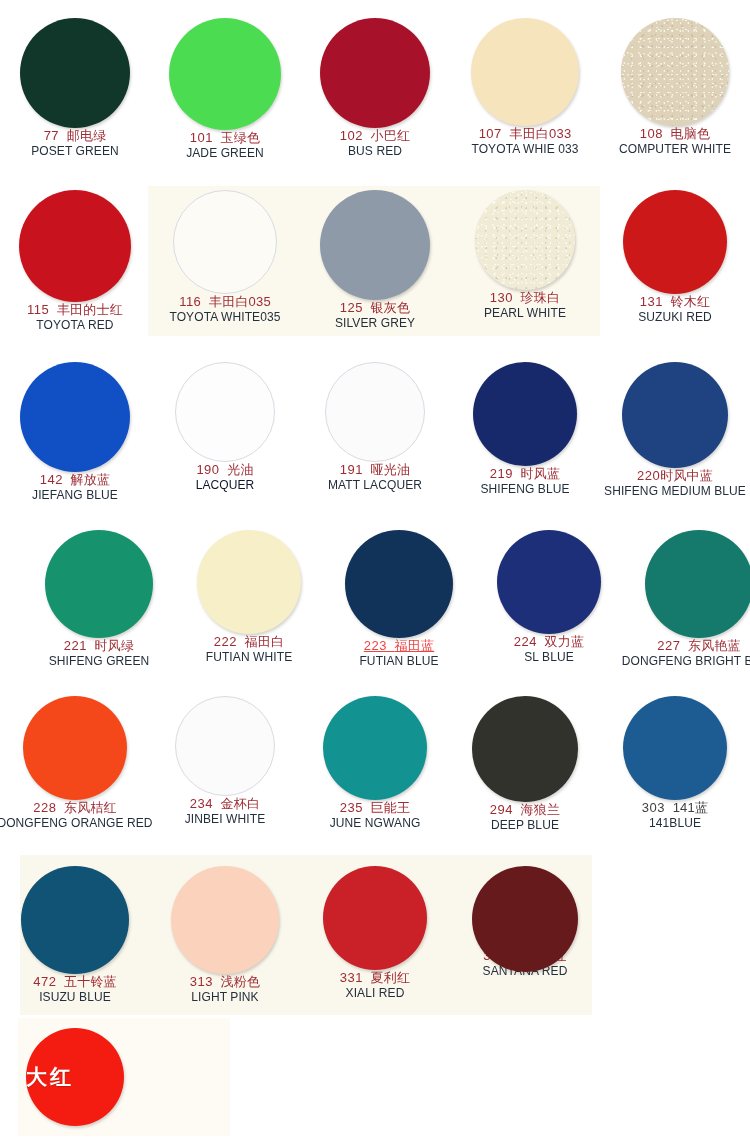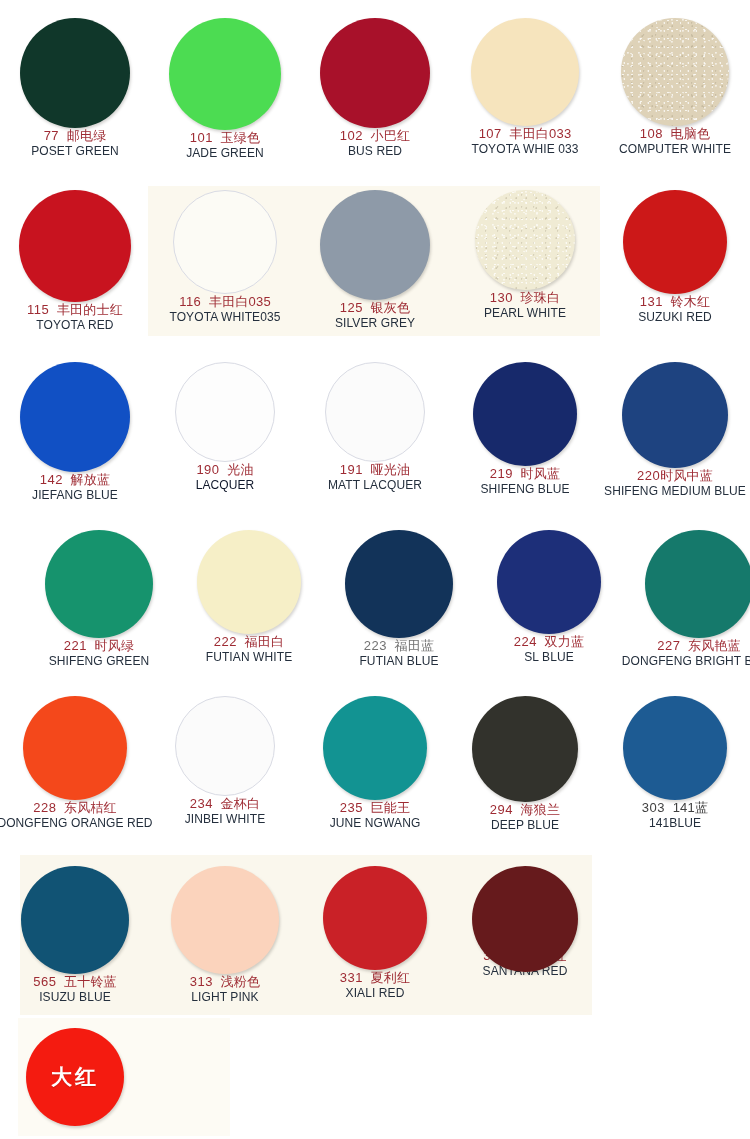--- a/index.html
+++ b/index.html
@@ -91,21 +91,20 @@
     color: #242f3d;
     font-size: 12px;
     letter-spacing: 0.1px;
   }
 
   
   .inner-caption {
     position: absolute;
     left: 0; right: 0; top: 50%;
     transform: translateY(-50%);
-    text-align: center;
     color: #ffffff;
     font-size: 21px;
     font-weight: bold;
     letter-spacing: 3px;
     text-shadow: 0 1px 1px rgba(0,0,0,0.18);
   }
 
   .swatch-wrap {
     position: relative;
     display: flex;
@@ -304,21 +303,21 @@
       <div class="label">
         <span class="cn" style="color: rgb(158, 43, 51);"><span class="code">222</span>&nbsp; <span>福田白</span></span>
         <span class="en" style="color: rgb(36, 47, 61);">FUTIAN WHITE</span>
       </div>
     </div>
     <div class="cell">
       <div class="swatch-wrap">
           <div class="swatch shadowed" title="223 福田蓝 FUTIAN BLUE" style="background: rgb(18, 51, 89); width: 108px; height: 108px;"></div>
         </div>
       <div class="label">
-        <span class="cn" style="color: #737373;"><span class="code">223</span>&nbsp; <span>福田蓝</span></span>
+        <span class="cn" style="color: #ef4444; text-decoration: underline;"><span class="code">223</span>&nbsp; <span>福田蓝</span></span>
         <span class="en" style="color: rgb(36, 47, 61);">FUTIAN BLUE</span>
       </div>
     </div>
     <div class="cell">
       <div class="swatch-wrap">
           <div class="swatch shadowed" title="224 双力蓝 SL BLUE" style="background: rgb(29, 47, 121); width: 104px; height: 104px;"></div>
         </div>
       <div class="label">
         <span class="cn" style="color: rgb(158, 43, 51);"><span class="code">224</span>&nbsp; <span>双力蓝</span></span>
         <span class="en" style="color: rgb(36, 47, 61);">SL BLUE</span>
@@ -382,21 +381,21 @@
       </div>
     </div>
   </div>
 
   <div class="row" style="top:866px;">
     <div class="cell">
       <div class="swatch-wrap">
           <div class="swatch shadowed" title="312 五十铃蓝 ISUZU BLUE" style="background: rgb(17, 83, 116); width: 108px; height: 108px;"></div>
         </div>
       <div class="label">
-        <span class="cn" style="color: rgb(158, 43, 51);"><span class="code">565</span>&nbsp; <span>五十铃蓝</span></span>
+        <span class="cn" style="color: rgb(158, 43, 51);"><span class="code">472</span>&nbsp; <span>五十铃蓝</span></span>
         <span class="en" style="color: rgb(36, 47, 61);">ISUZU BLUE</span>
       </div>
     </div>
     <div class="cell">
       <div class="swatch-wrap">
           <div class="swatch shadowed" title="313 浅粉色 LIGHT  PINK" style="background: rgb(251, 211, 188); width: 108px; height: 108px;"></div>
         </div>
       <div class="label">
         <span class="cn" style="color: rgb(158, 43, 51);"><span class="code">313</span>&nbsp; <span>浅粉色</span></span>
         <span class="en" style="color: rgb(36, 47, 61);">LIGHT  PINK</span>

